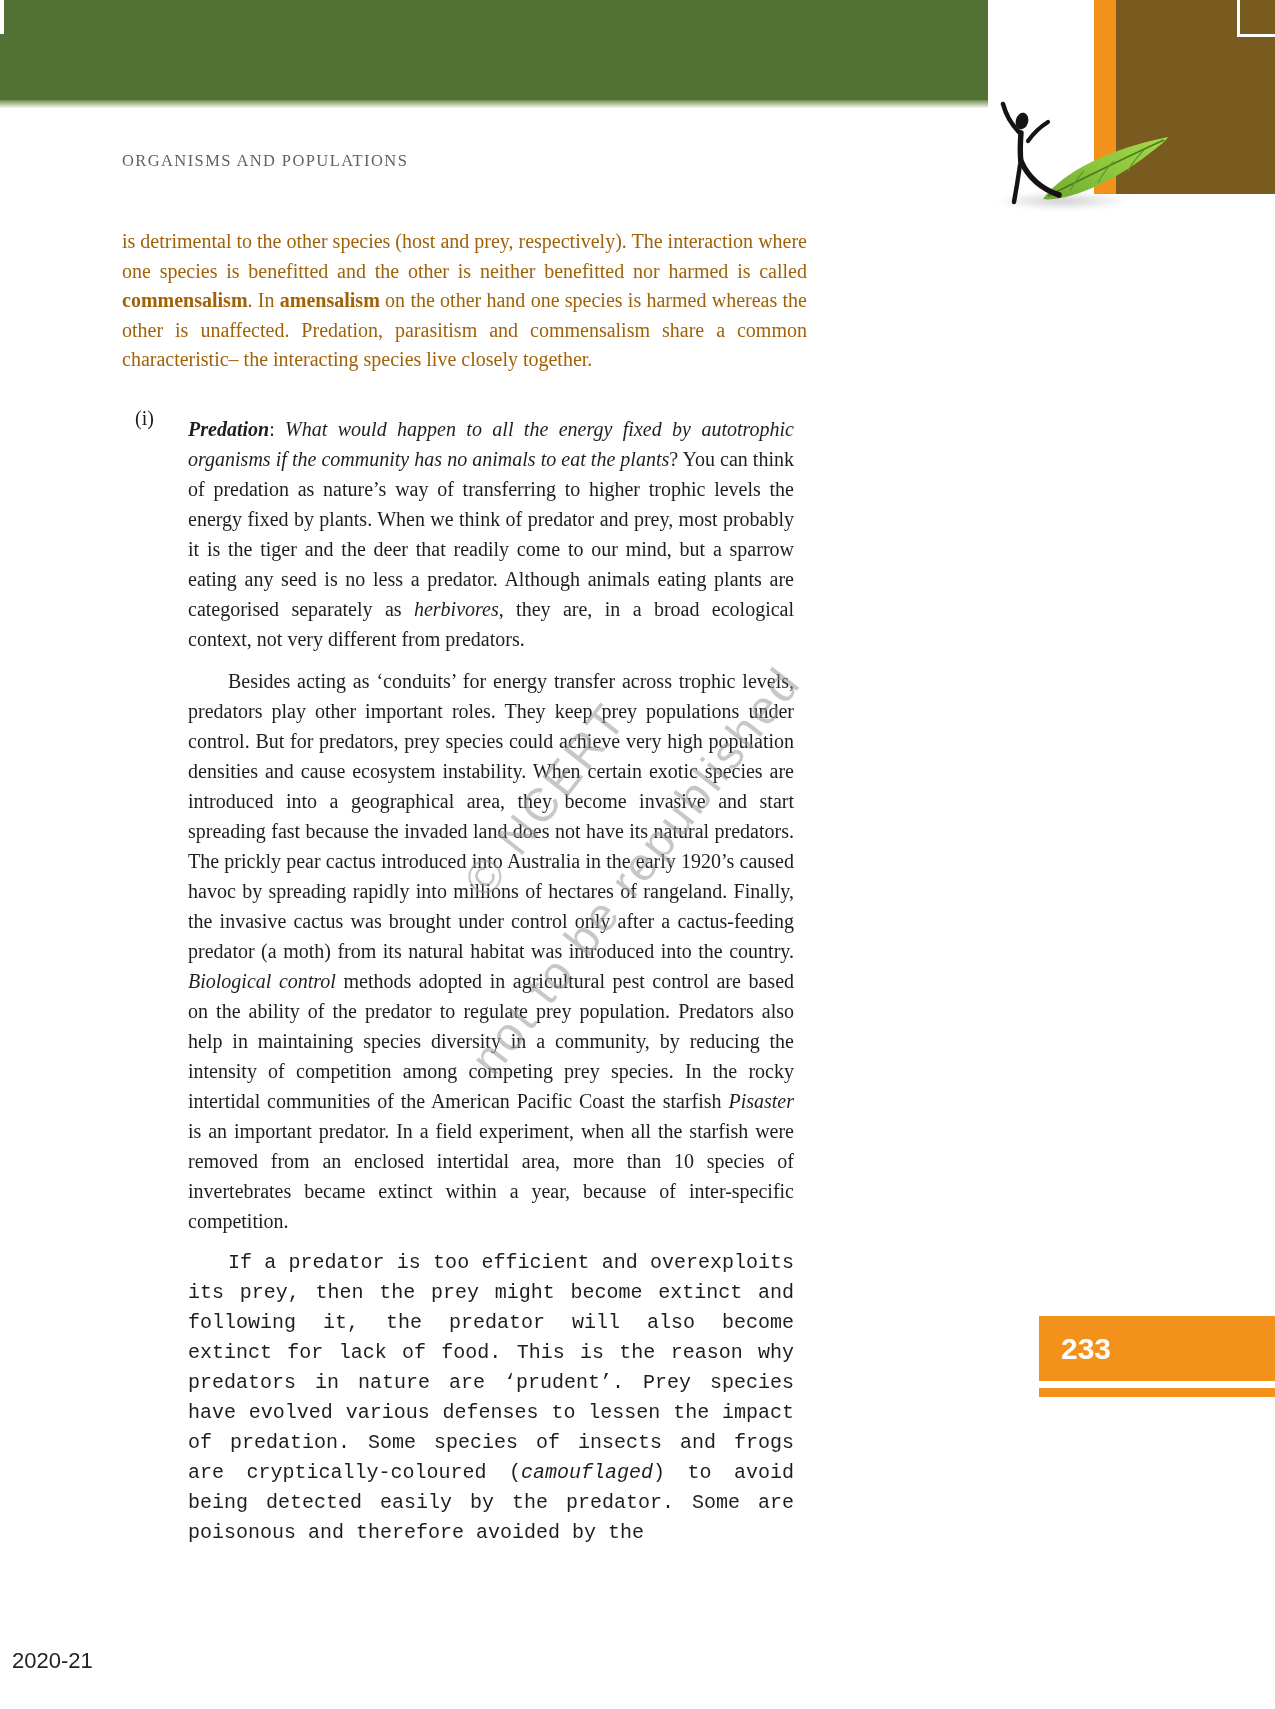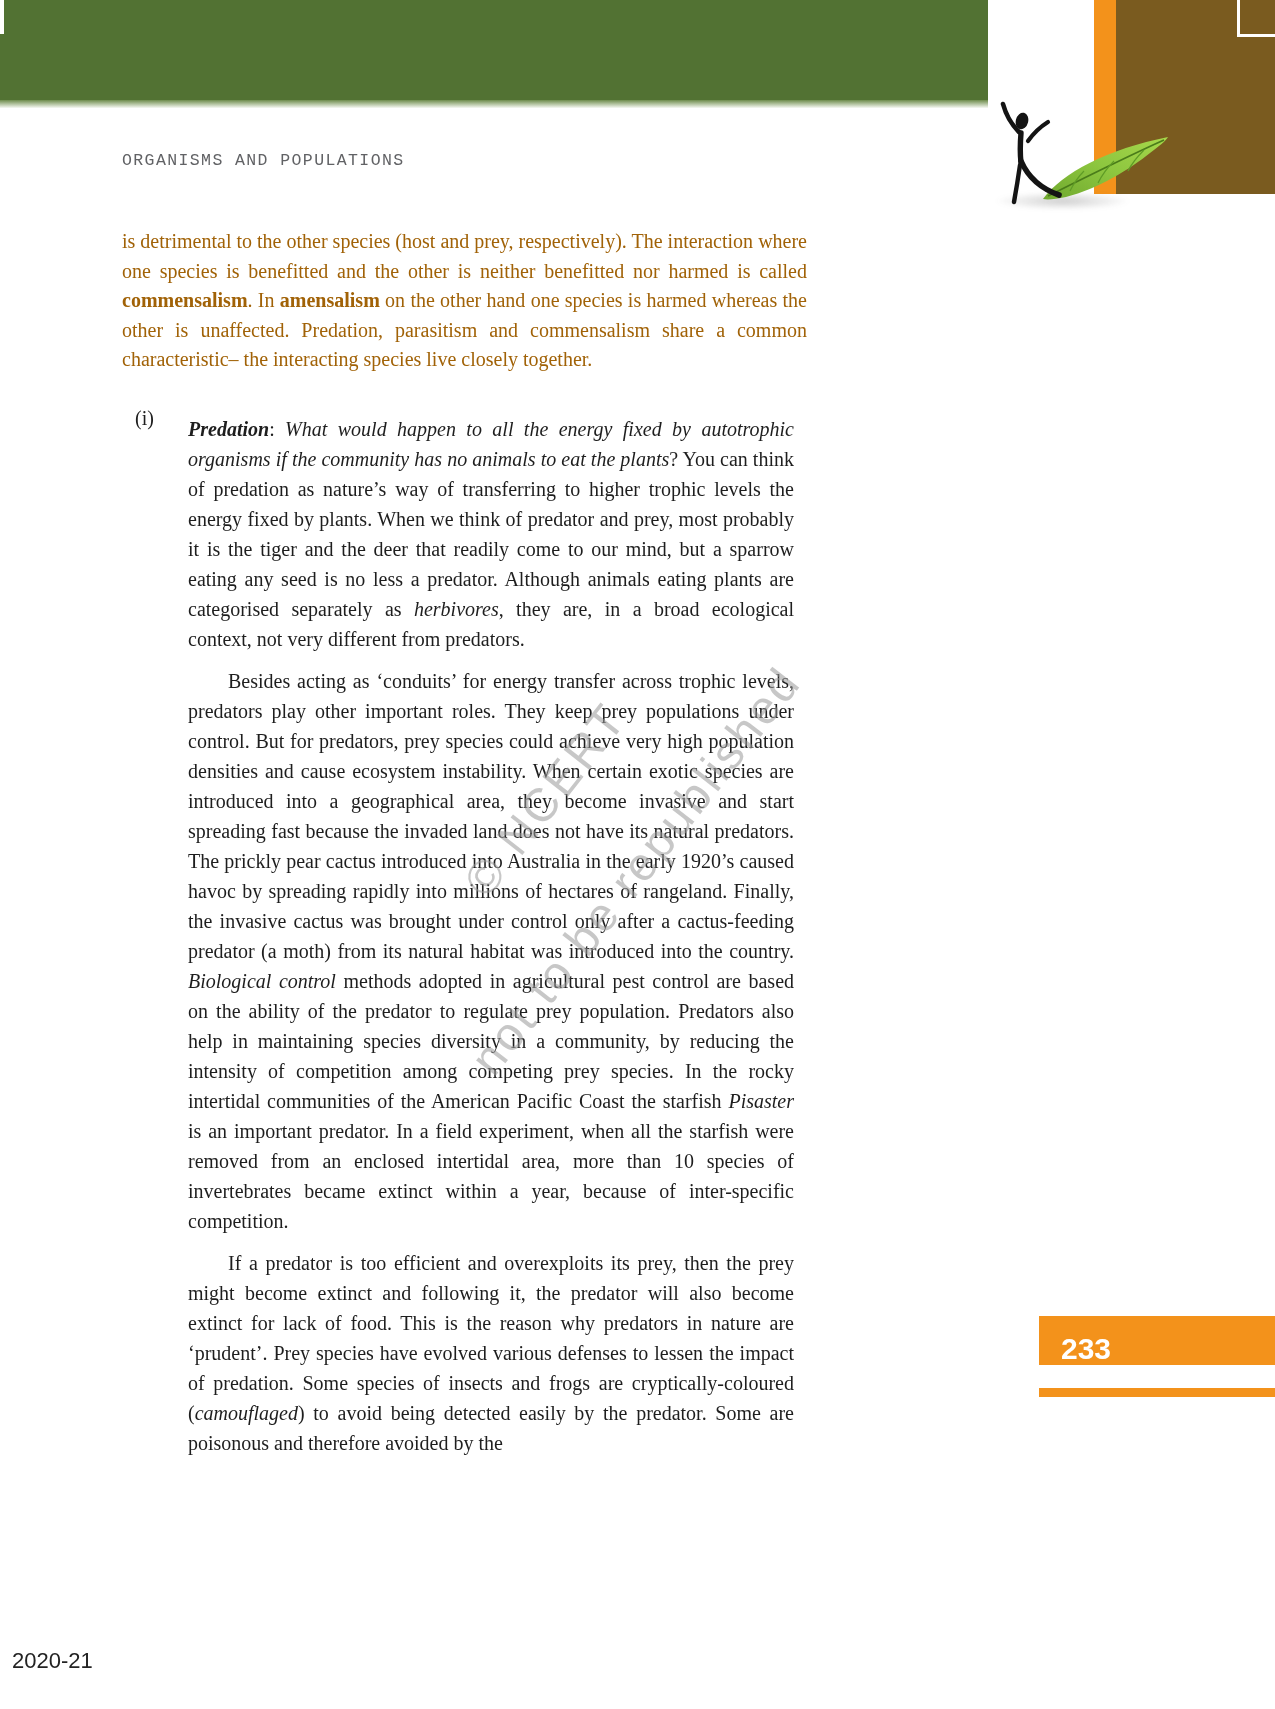--- a/index.html
+++ b/index.html
@@ -38,55 +38,55 @@
   
   .logo{position:absolute;left:970px;top:95px;width:220px;height:122px;z-index:4;}
   .leaf-shadow{
     position:absolute;left:995px;top:192px;width:135px;height:18px;
     background:radial-gradient(closest-side,rgba(80,80,80,0.28),rgba(0,0,0,0));
     filter:blur(2px);z-index:3;
   }
   
   .running-head{
     position:absolute;left:122px;top:151px;
-    font-family:Liberation Mono, monospace;
+    font-family:Liberation Serif, serif;
     font-size:16.5px;letter-spacing:1.4px;color:#616265;
   }
   
   .para1{
     position:absolute;left:122px;top:207px;width:685px;
     font-size:20px;line-height:29.5px;color:#a16207;
     text-align:justify;z-index:1;
   }
   .indent-block{
     position:absolute;left:176px;top:402px;width:630px;
     font-size:20px;line-height:30px;color:#1e1e1e;
     text-align:justify;z-index:1;
   }
   .indent-block p{margin:12px;}
   .list-marker{
     position:absolute;left:-41px;top:1px;font-size:20px;color:#1e1e1e;
   }
   .p-indent{text-indent:40px;}
-  .p-last{margin-top:10px !important;}
+  .p-last{margin-top:10px !important;font-family:Liberation Mono, monospace;}
   .fmt-b{font-weight:bold;}
   .fmt-i{font-style:italic;}
   
   .watermark{
     position:absolute;left:290px;top:685px;width:600px;height:300px;
     transform:rotate(-52deg);
     display:flex;flex-direction:column;justify-content:center;
     z-index:5;pointer-events:none;
     font-family:"Liberation Sans", sans-serif;
     color:#9b9b9b;opacity:0.55;text-align:center;
   }
   .watermark-line{font-size:47px;line-height:115px;letter-spacing:3px;white-space:nowrap;}
   
   .page-badge{
-    position:absolute;left:1039px;top:1316px;width:236px;height:49px;
+    position:absolute;left:1039px;top:1316px;width:236px;height:65px;
     background:#F3921B;
   }
   .page-badge span{
     display:inline-block;padding-left:22px;line-height:65px;
     font-family:"Liberation Sans", sans-serif;font-weight:bold;
     font-size:30px;color:#ffffff;
   }
   .orange-bar{
     position:absolute;left:1039px;top:1388px;width:236px;height:9px;
     background:#F3921B;

